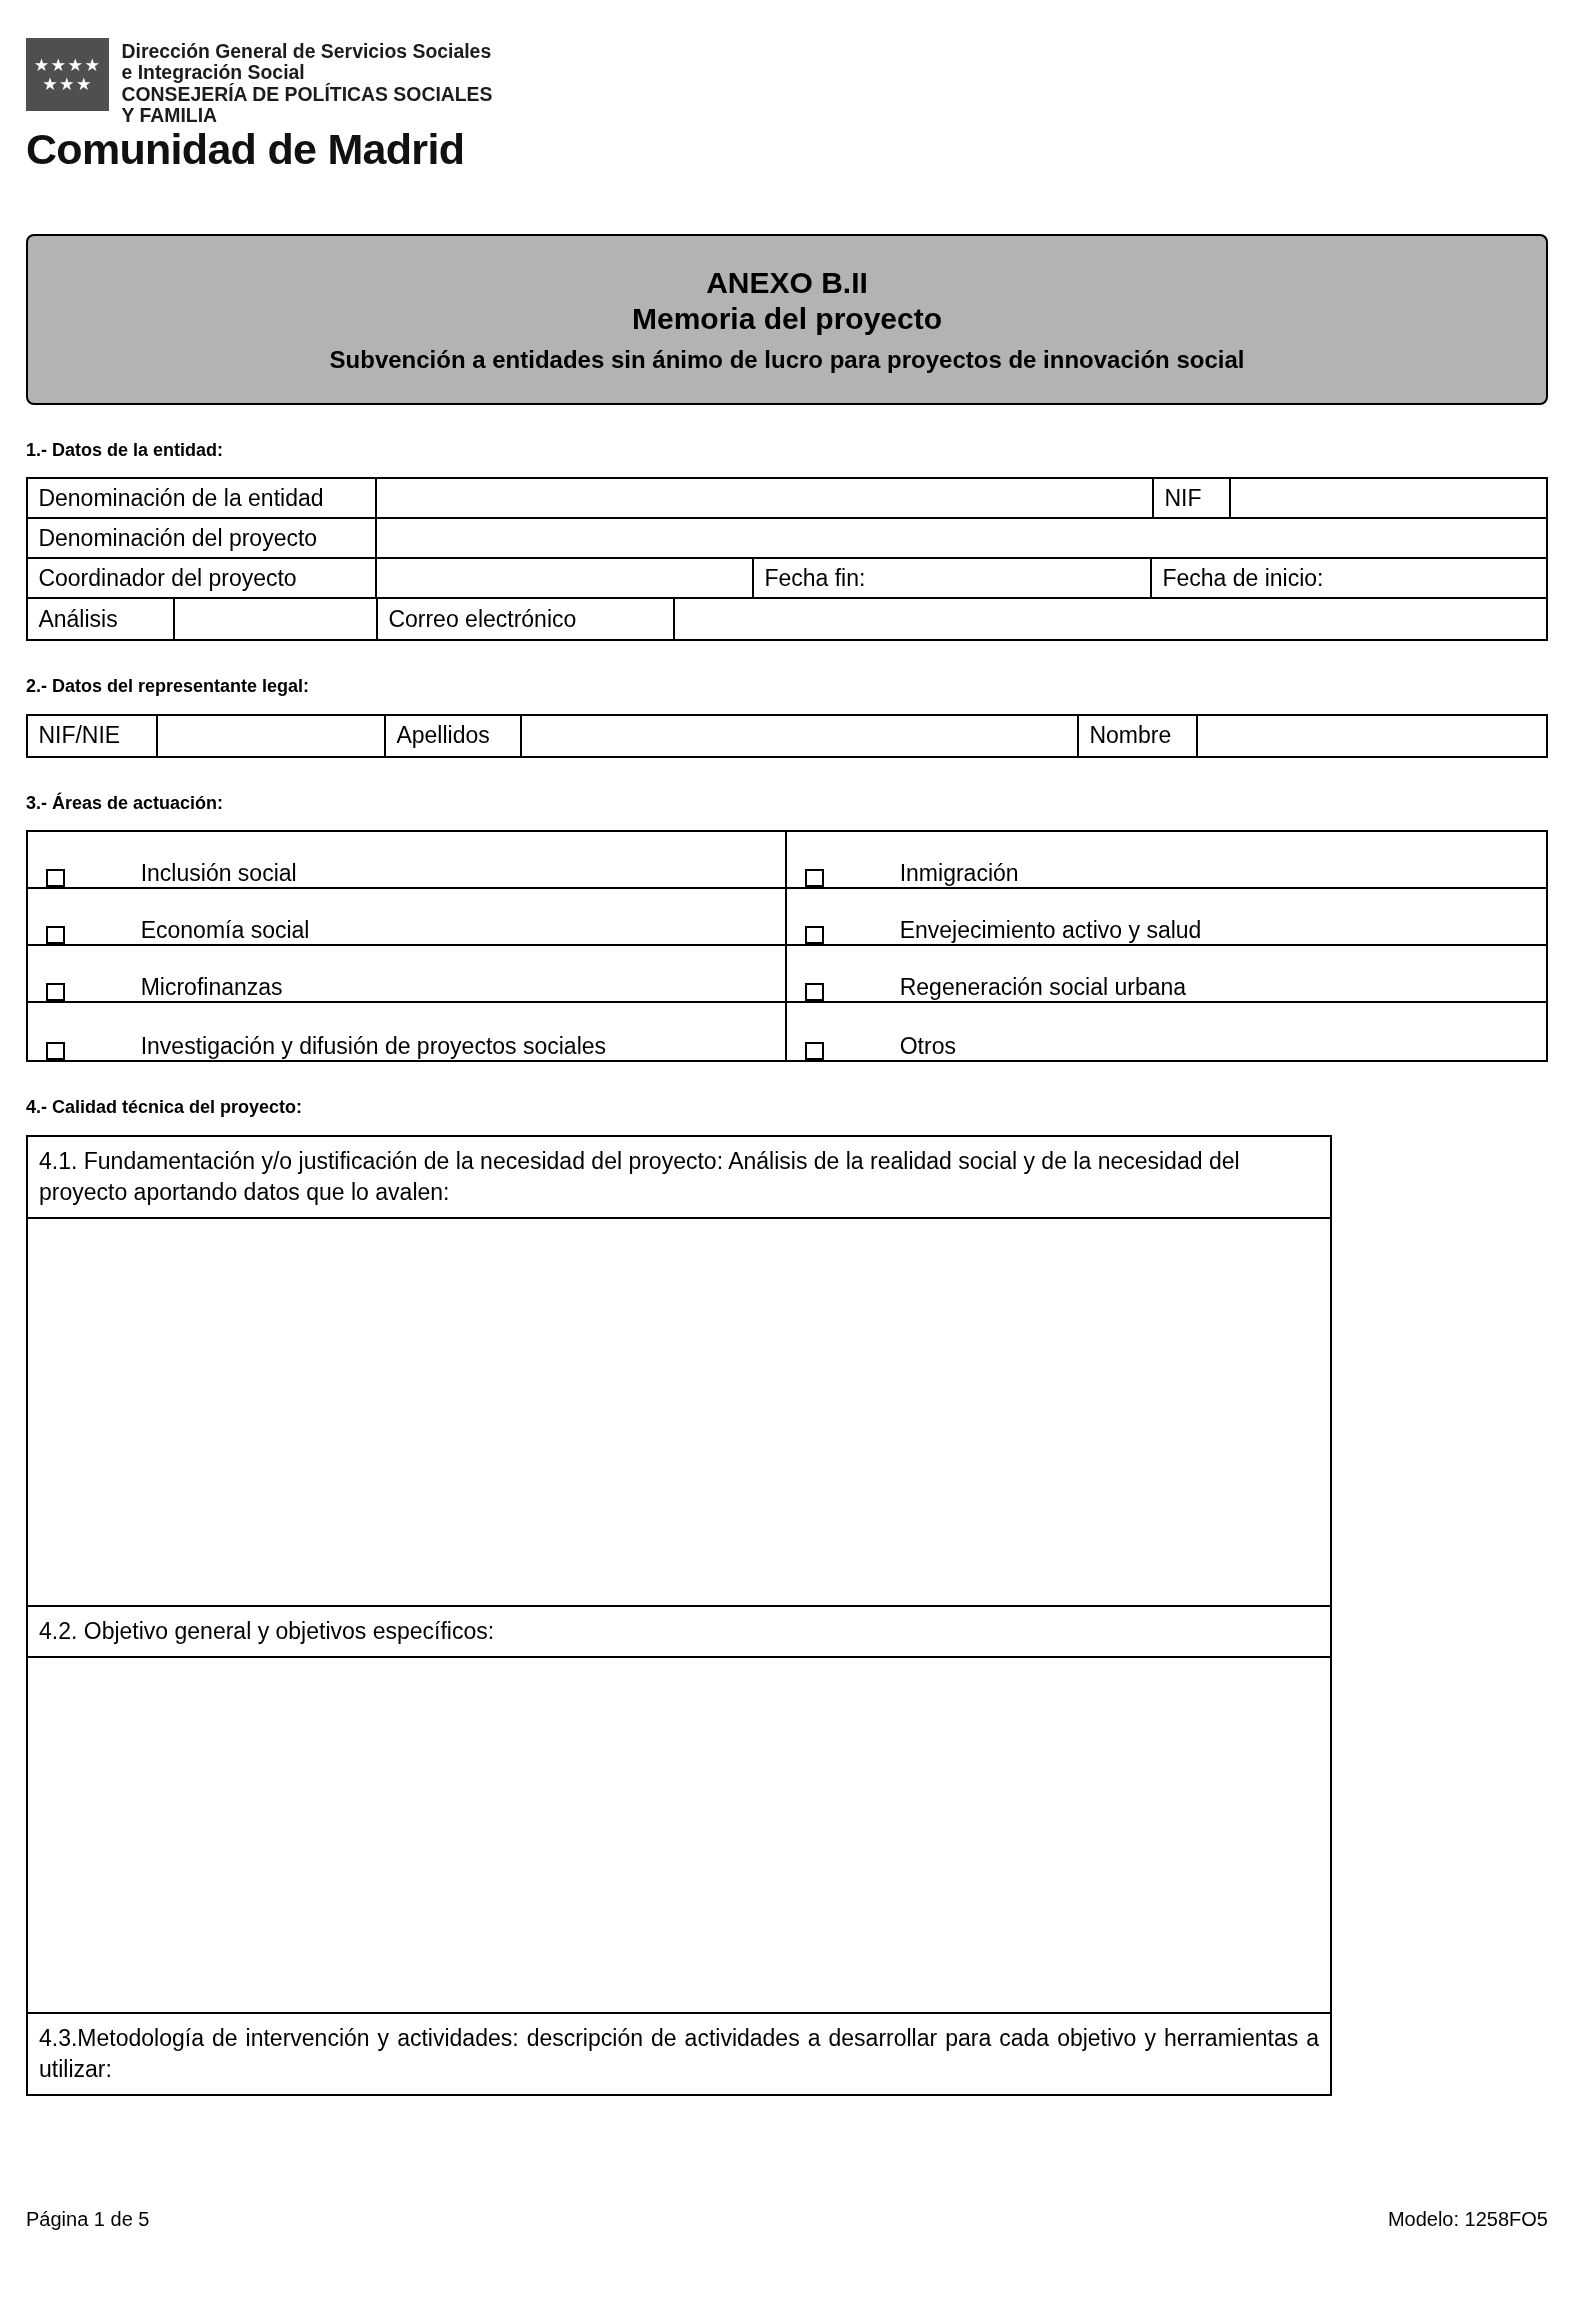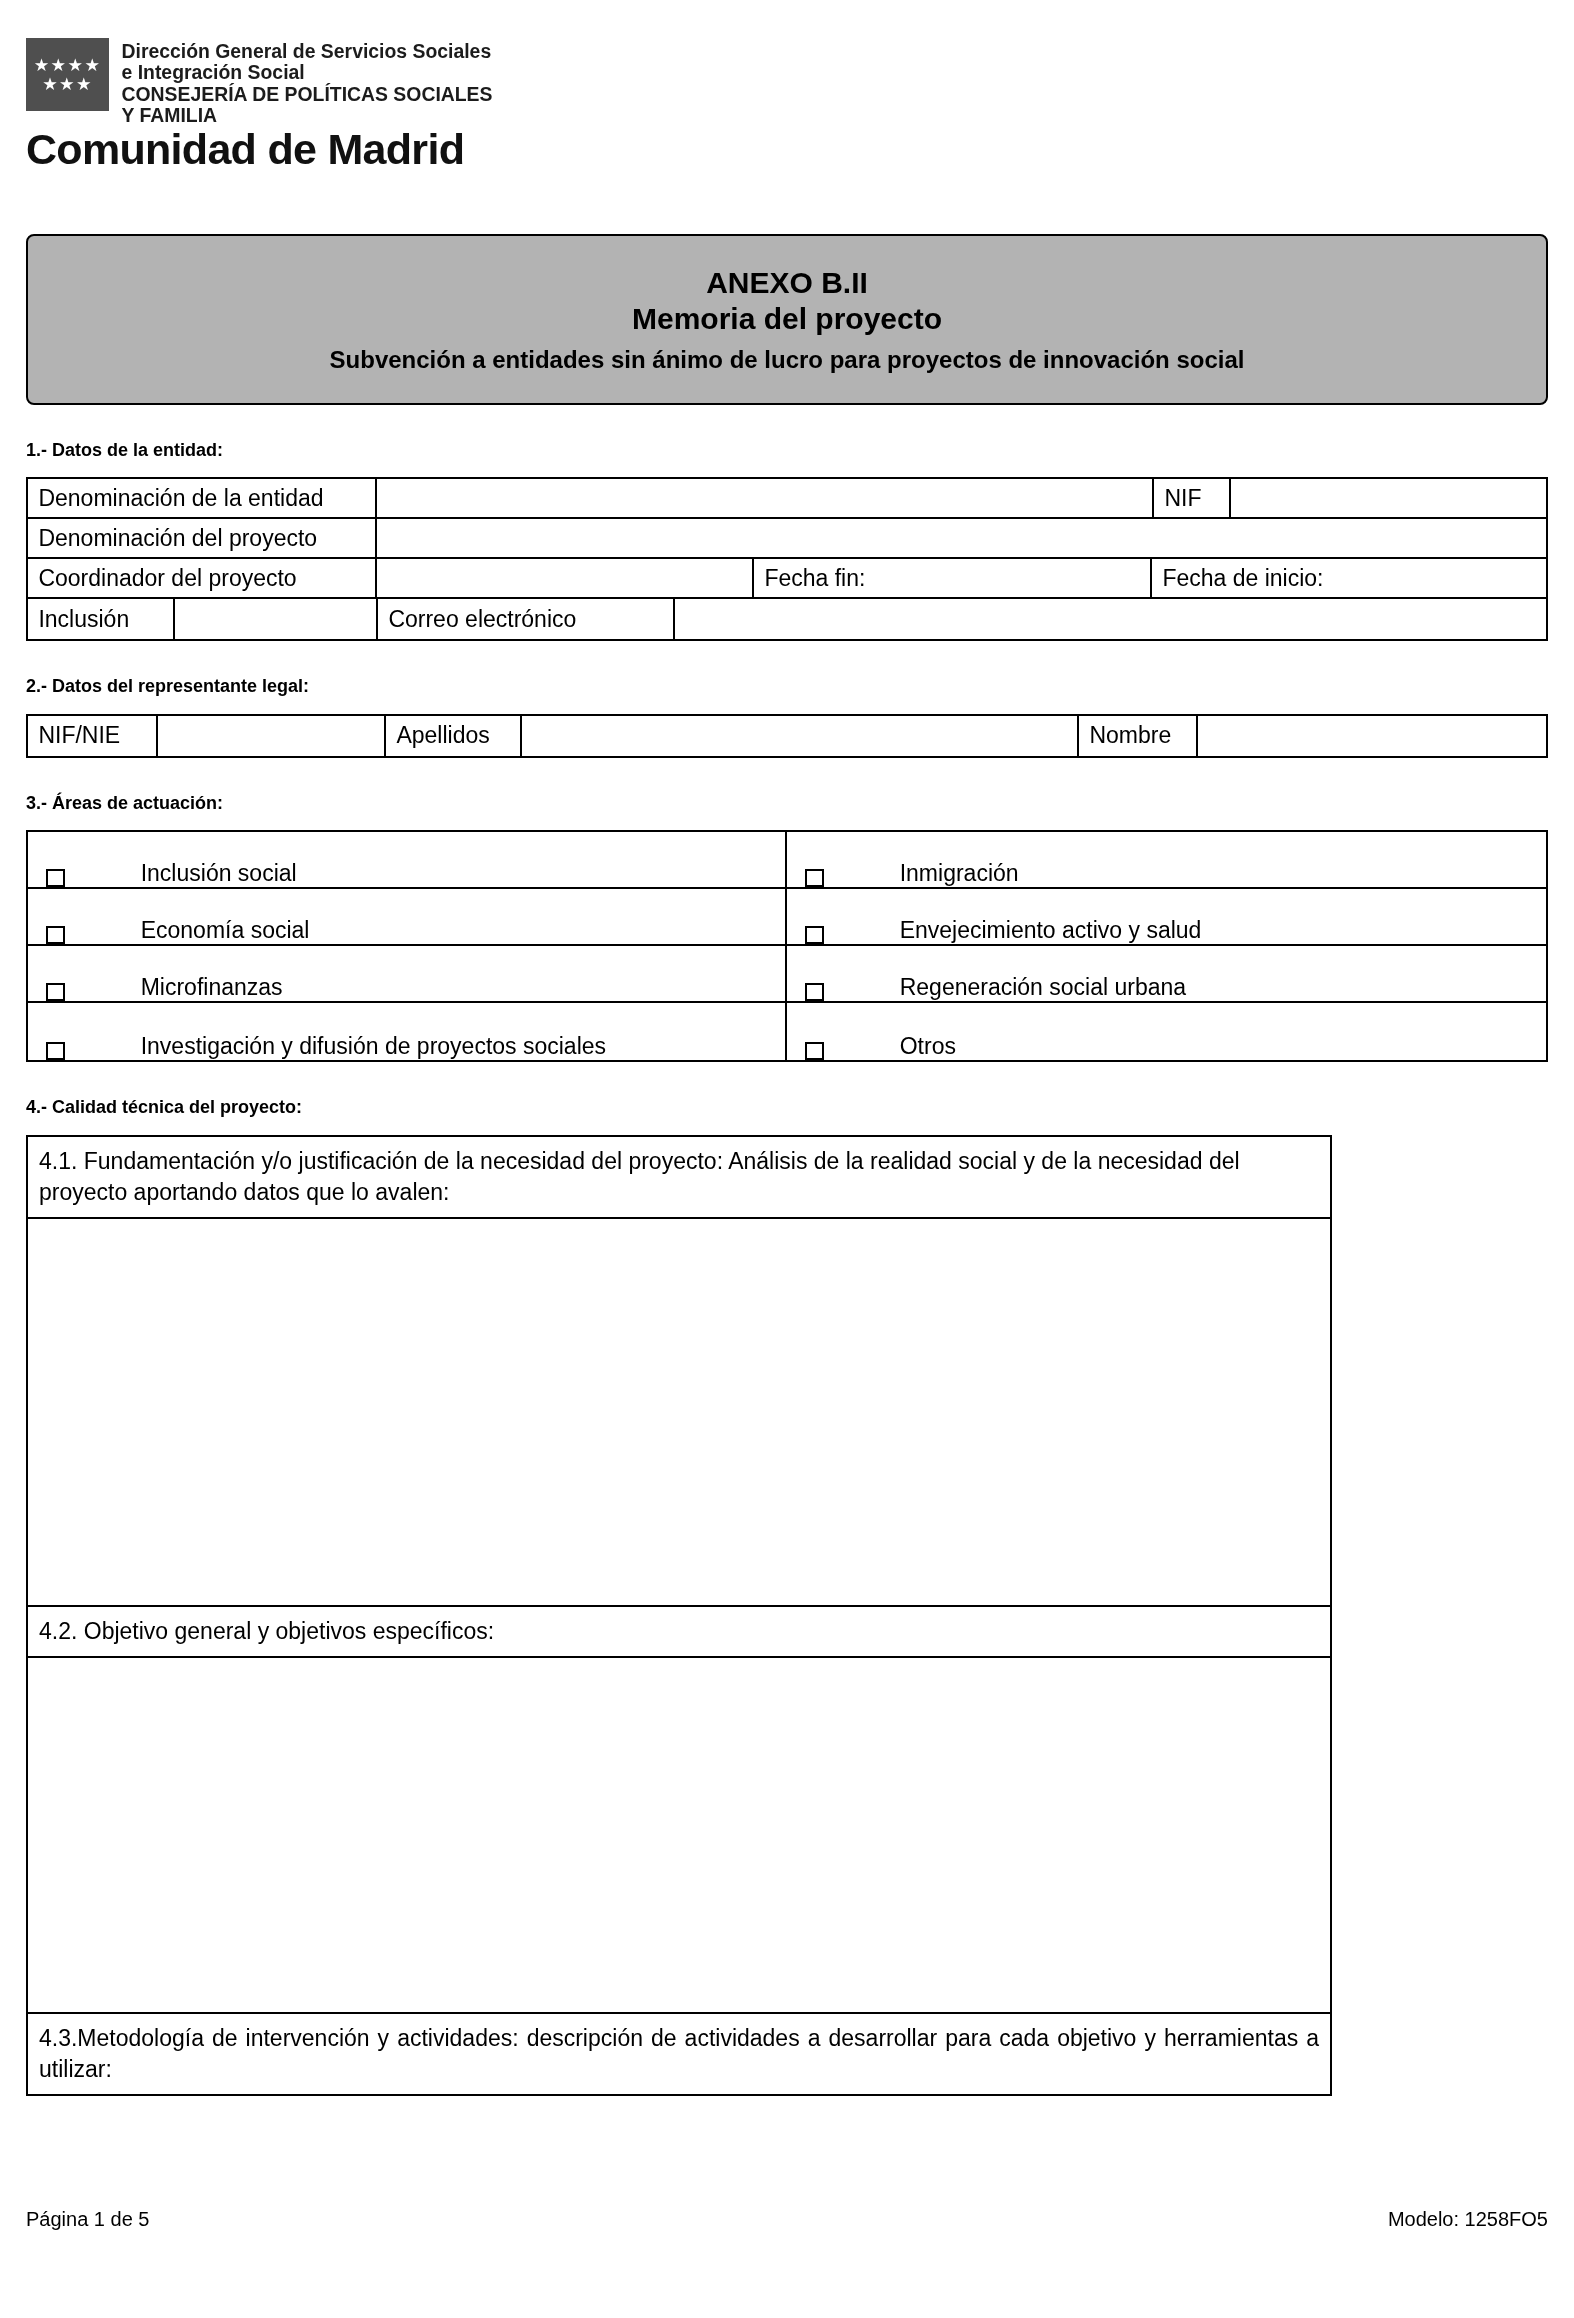--- a/index.html
+++ b/index.html
@@ -161,21 +161,21 @@
       <div class="fcell" style="flex:0 0 398px">
         <span>Fecha fin:</span>
         <span class="inline-blank"></span>
       </div>
       <div class="fcell" style="flex:0 0 394px">
         <span>Fecha de inicio:</span>
         <span class="inline-blank"></span>
       </div>
     </div>
     <div class="frow">
-      <div class="fcell" style="flex:0 0 147px">Inclusión</div>
+      <div class="fcell" style="flex:0 0 147px">Análisis</div>
       <div class="fcell blank" style="flex:0 0 203px"></div>
       <div class="fcell" style="flex:0 0 297px">Correo electrónico</div>
       <div class="fcell blank"></div>
     </div>
   </div>
 
   <div class="sec-heading">2.- Datos del representante legal:</div>
 
   <div class="ftable">
     <div class="frow">

